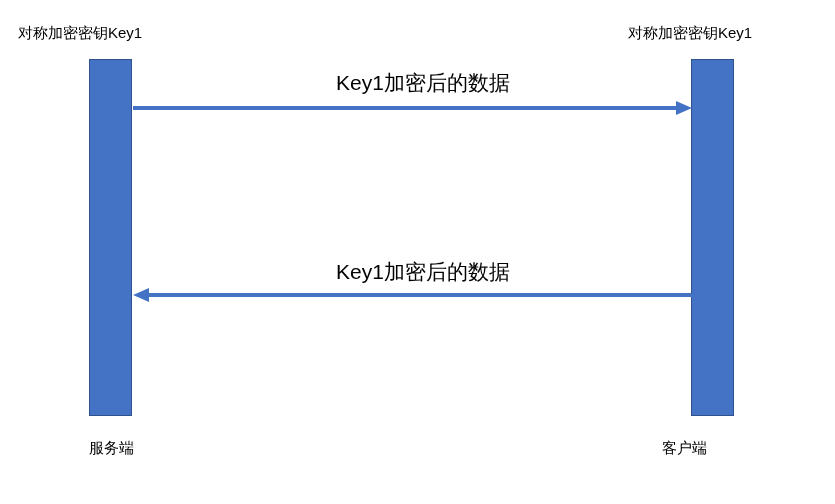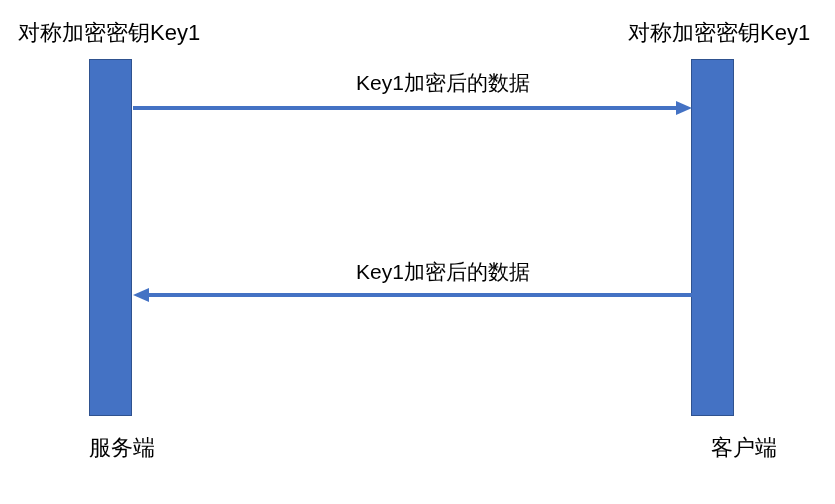--- a/index.html
+++ b/index.html
@@ -10,41 +10,41 @@
   .diagram {
     position: relative;
     width: 835px;
     height: 504px;
     background: #ffffff;
     font-family: "Liberation Sans", "DejaVu Sans", sans-serif;
     overflow: hidden;
   }
   .text-label {
     position: absolute;
-    font-size: 22px;
+    font-size: 15px;
     line-height: 24px;
     white-space: nowrap;
     color: #000000;
   }
   .lifeline-bar {
     position: absolute;
     width: 41px;
     height: 355px;
     top: 59px;
     border: 1.5px solid #2F528F;
   }
   .lifeline-bar.left  { left: 89px; }
   .lifeline-bar.right { left: 691px; }
   .key-label-left  { left: 18px;  top: 21px; }
   .key-label-right { left: 628px; top: 21px; }
   .endpoint-label-left  { left: 89px;  top: 436px; width: 44px; text-align: right; }
-  .endpoint-label-right { left: 711px; top: 436px; width: 44px; text-align: left; }
+  .endpoint-label-right { left: 662px; top: 436px; width: 44px; text-align: left; }
   .message-label {
     position: absolute;
-    left: 140px;
+    left: 120px;
     width: 606px;
     text-align: center;
     font-size: 21px;
     color: #000000;
     white-space: nowrap;
   }
   .message-label.first  { top: 69px; }
   .message-label.second { top: 258px; }
   .arrow-svg {
     position: absolute;

